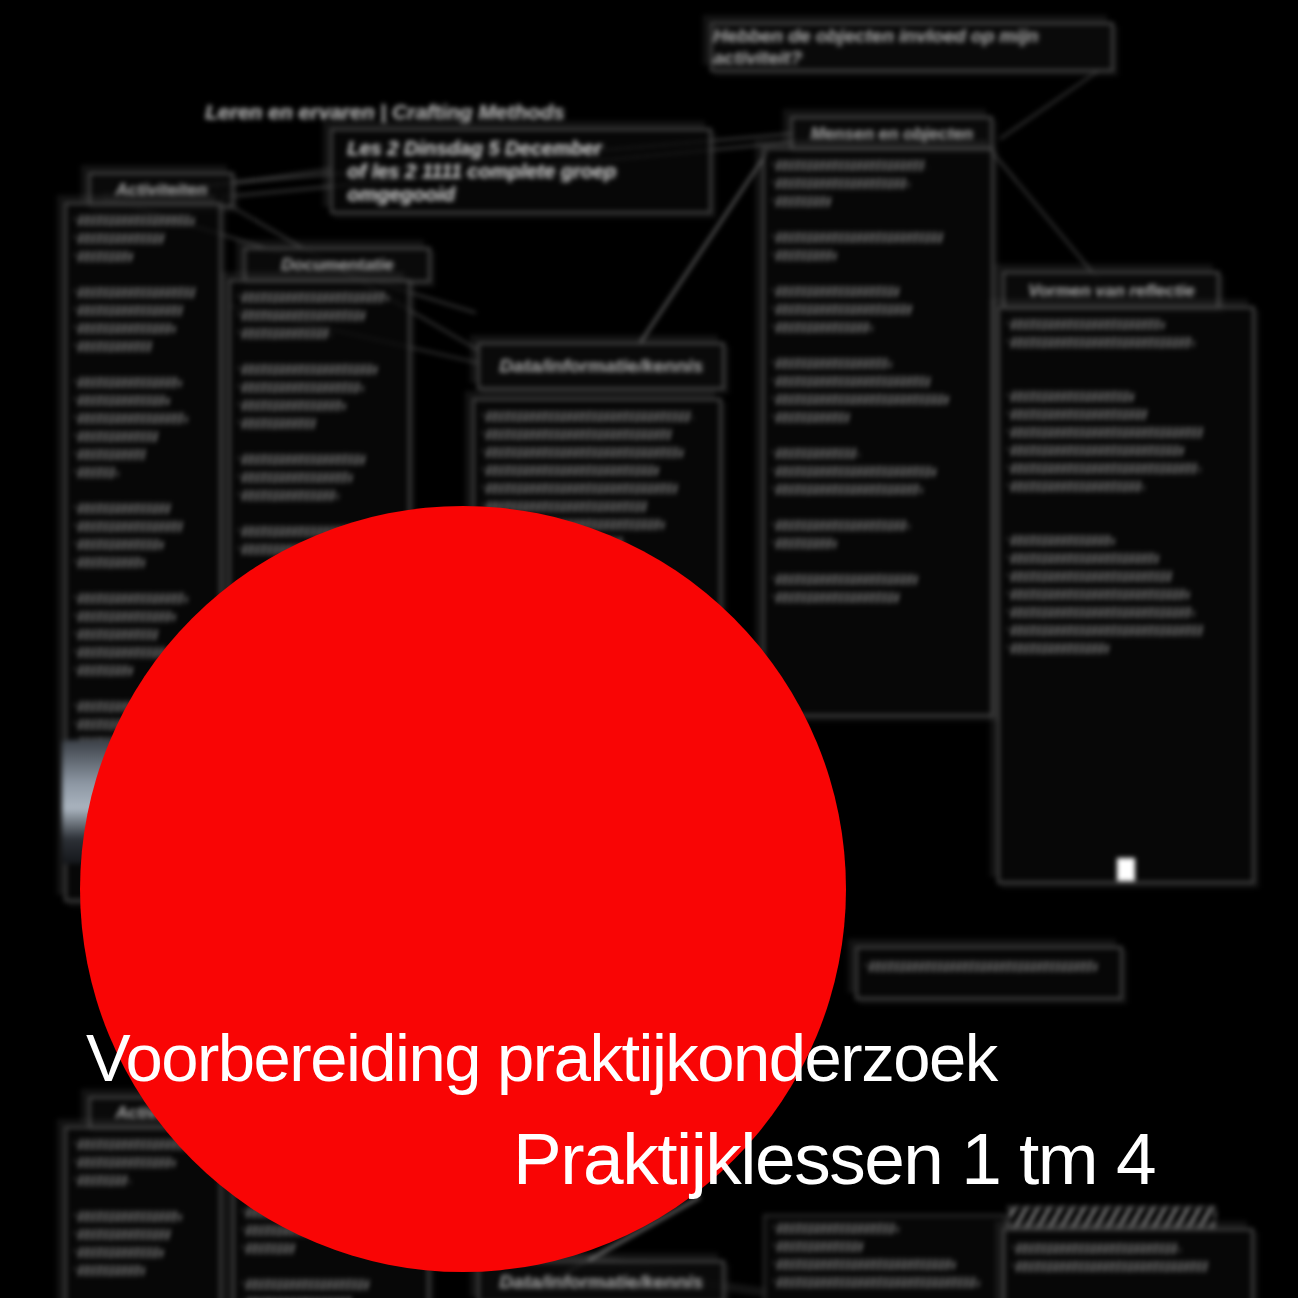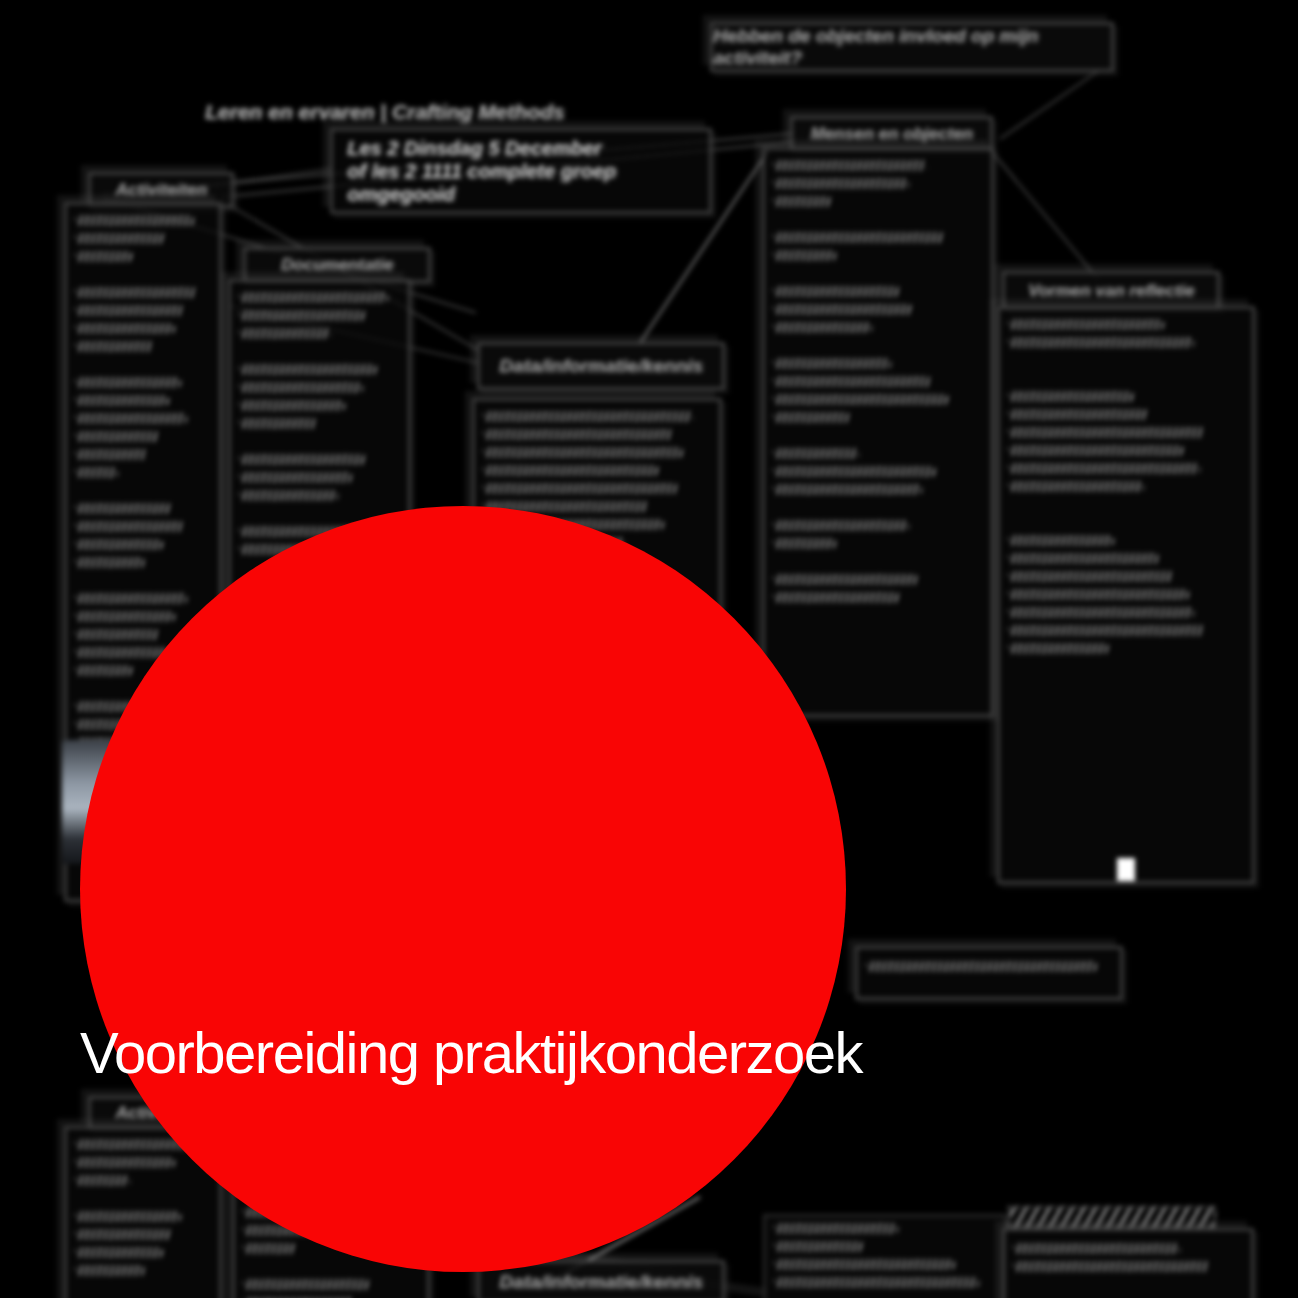--- a/index.html
+++ b/index.html
@@ -33,21 +33,21 @@
        border-radius:3px;}
   .striped{background:repeating-linear-gradient(-60deg,#cfcfcf 0 3px, rgba(0,0,0,0) 3px 10px);
        opacity:.75;border:2px solid rgba(120,120,120,.5);}
   .notch{position:absolute;left:calc(50% - 9px);bottom:-3px;width:18px;height:26px;background:#fff;}
 
   
   #red-circle{position:absolute;left:80px;top:506px;width:766px;height:766px;
        border-radius:50%;background:var(--accent,#f90505);}
   .title-text{position:absolute;color:#fff;white-space:nowrap;line-height:1;}
   #main-title{left:48px;top:852px;font-size:142px;letter-spacing:-3px;}
-  #subtitle-1{left:80px;top:1024px;font-size:58px;letter-spacing:-1.5px;}
+  #subtitle-1{left:86px;top:1024px;font-size:67px;letter-spacing:-1.5px;}
   #subtitle-2{right:143px;top:1122px;font-size:73px;letter-spacing:-1.5px;}
 </style>
 </head>
 <body>
 
 <div id="stage" style="background: rgb(0, 0, 0);">
 
   <div id="bg">
 
     <div class="cline" style="left: 103px; top: 193px; width: 695px; transform: rotate(-5deg); opacity: 0.5;"></div>
@@ -248,13 +248,14 @@
         <div class="sline" style="width: 68%;"></div>
         <div class="sline" style="width: 80%;"></div>
       </div>
 
     <div id="photo-blob"></div>
   </div>
 
   <div id="red-circle"></div>
 
   <div id="subtitle-1" class="title-text">Voorbereiding praktijkonderzoek</div>
+  <div id="subtitle-2" class="title-text">Praktijklessen 1 tm 4</div>
 </div>
 
 </body></html>

